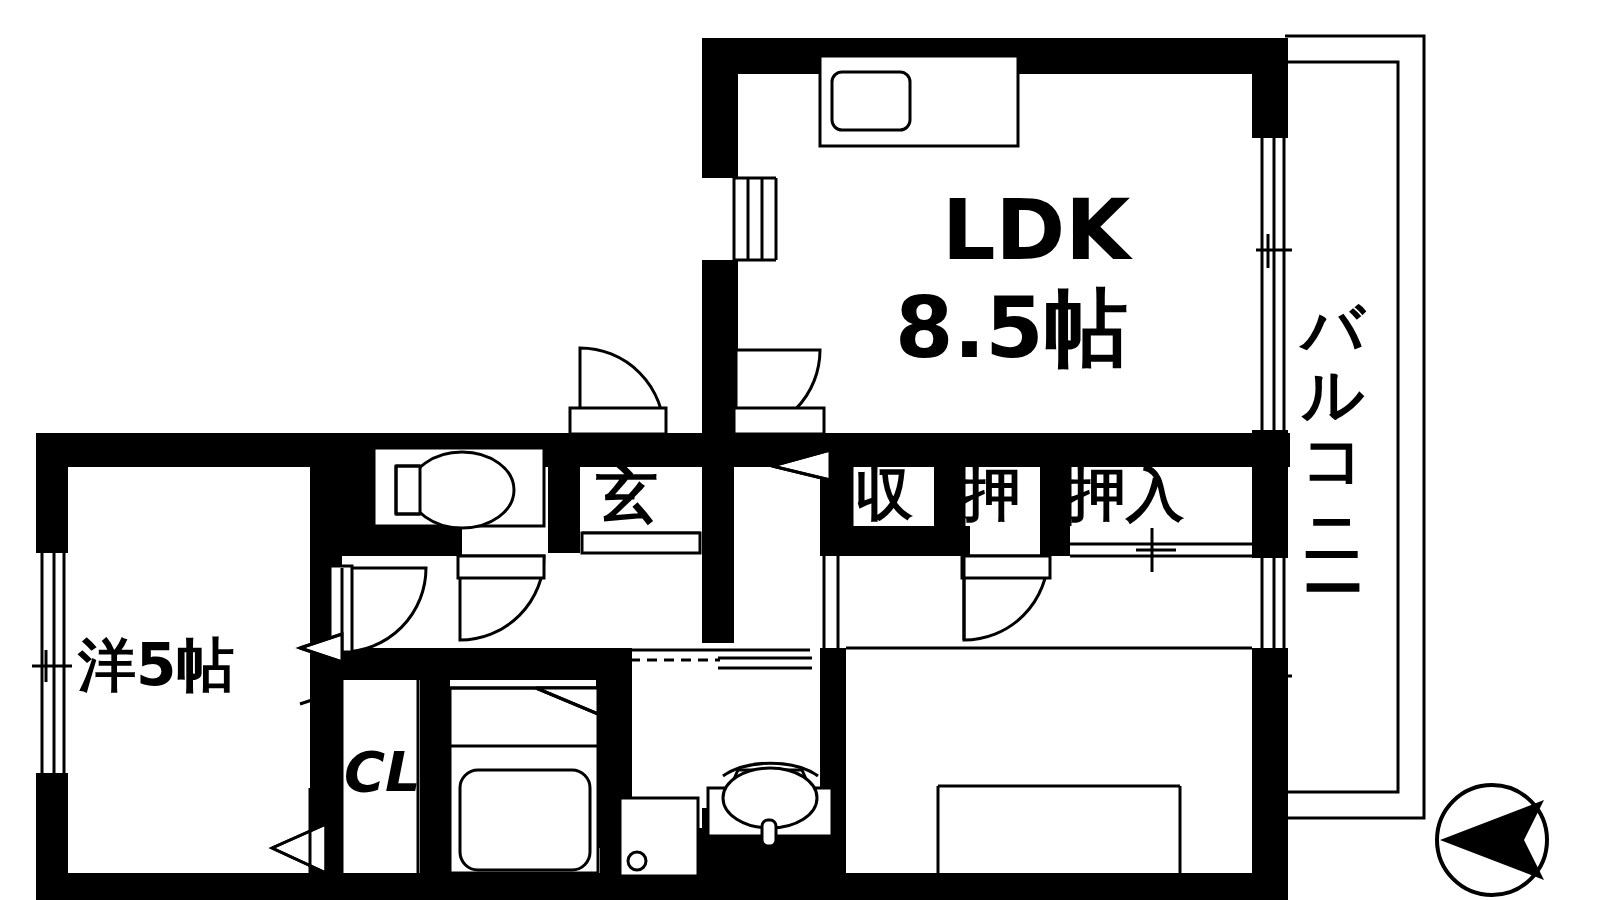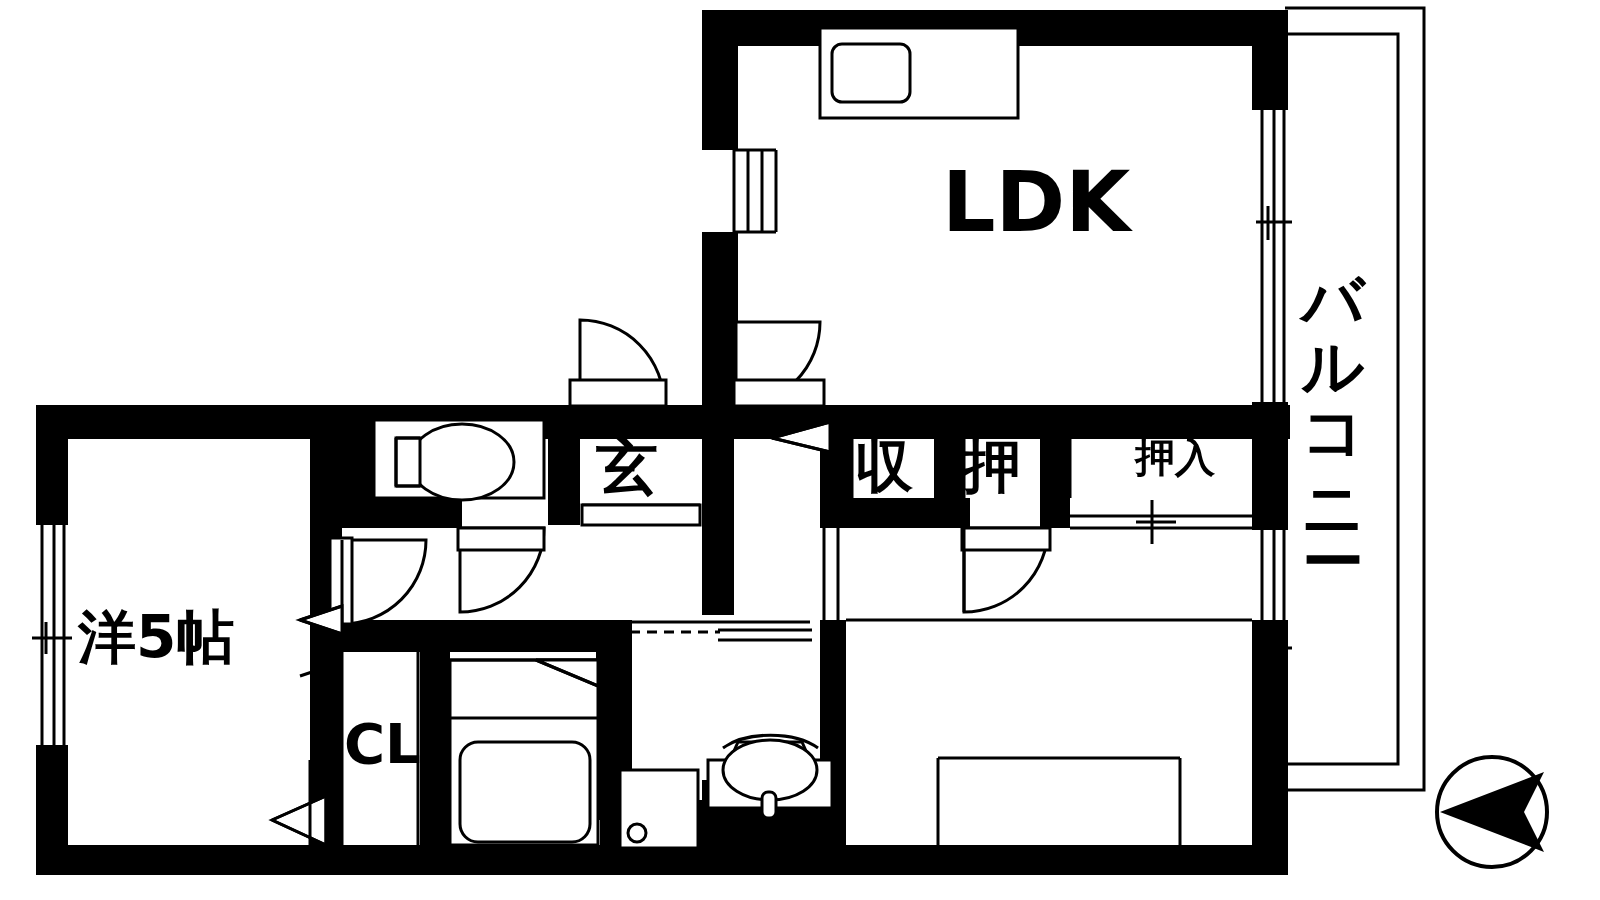--- a/index.html
+++ b/index.html
@@ -1,17 +1,17 @@
 <!DOCTYPE html>
 <html><head>
 <meta charset="utf-8">
 <style>
   html,body{margin:0;padding:0;background:#ffffff;}
   body{width:1600px;height:900px;overflow:hidden;font-family:"Liberation Sans","DejaVu Sans",sans-serif;}
-  #plan{position:relative;width:1600px;height:744px;background:#ffffff;}
+  #plan{position:relative;width:1600px;height:744px;background:#ffffff;margin-top:28px;}
   svg{display:block;}
   .lbl{
     position:absolute;
     color:#000000;
     font-family:"DejaVu Sans","Liberation Sans",sans-serif;
     font-weight:700;
     white-space:pre;
     line-height:1;
     letter-spacing:0;
   }
@@ -268,29 +268,30 @@
   </g>
 
   <g>
     <circle cx="1492" cy="812" r="55" fill="#ffffff" stroke="#000000" stroke-width="4"></circle>
     <path d="M1440 812 L1544 772 L1524 812 L1544 852 Z" fill="#000000"></path>
   </g>
 
 </svg>
 
 <div class="lbl" style="left:942px;top:160px;font-size:84px;">LDK</div>
+<div class="lbl" style="left:895px;top:258px;font-size:84px;">8.5帖</div>
 
 <div class="lbl" style="left:78px;top:608px;font-size:58px;">洋5帖</div>
 
 
 <div class="lbl vert" style="left:1302px;top:230px;font-size:62px;">バルコニー</div>
 
 <div class="lbl" style="left:596px;top:435px;font-size:62px;">玄</div>
 
-<div class="lbl" style="left:344px;top:716px;font-size:56px;">CL</div>
+<div class="lbl" style="left:344px;top:716px;font-size:56px;font-style:italic;">CL</div>
 
 <div class="lbl" style="left:855px;top:437px;font-size:58px;">収</div>
 
 <div class="lbl" style="left:963px;top:437px;font-size:58px;">押</div>
 
-<div class="lbl" style="left:1135px;top:437px;font-size:40px;text-align:center;">押入</div>
+<div class="lbl" style="left:1068px;top:437px;font-size:58px;text-align:center;">押入</div>
 
 </div>
 
 </body></html>

